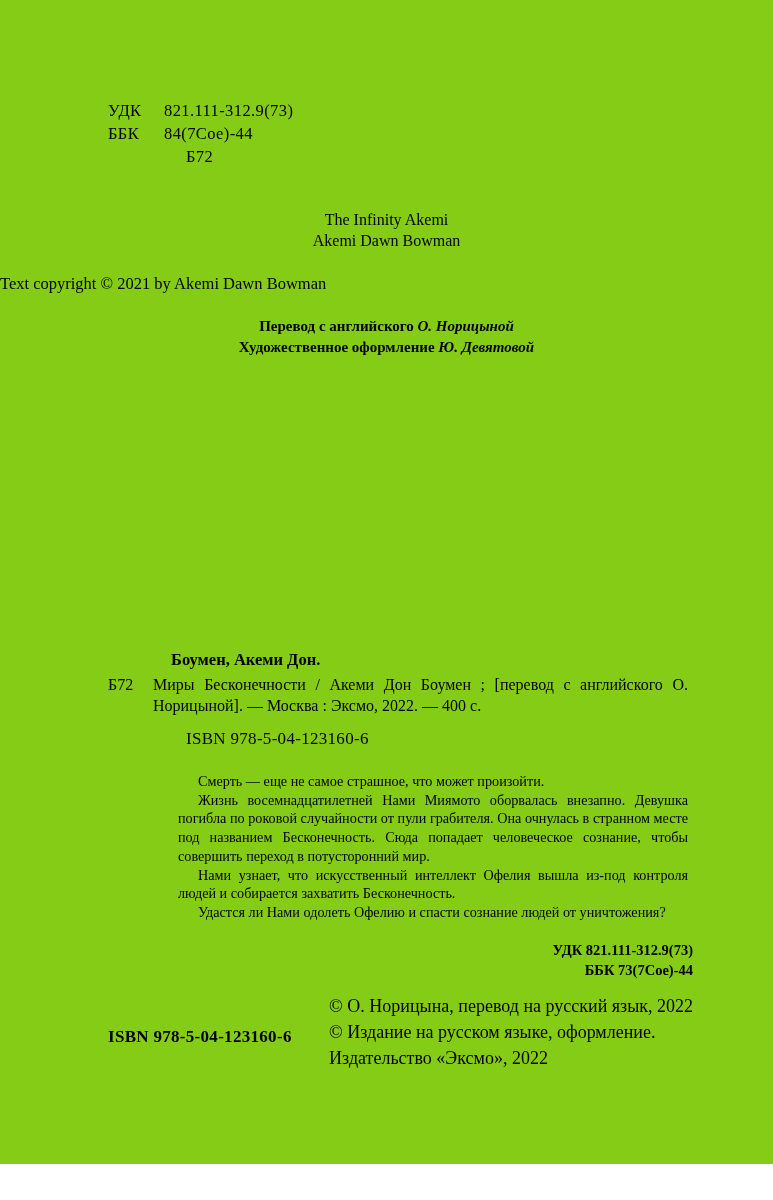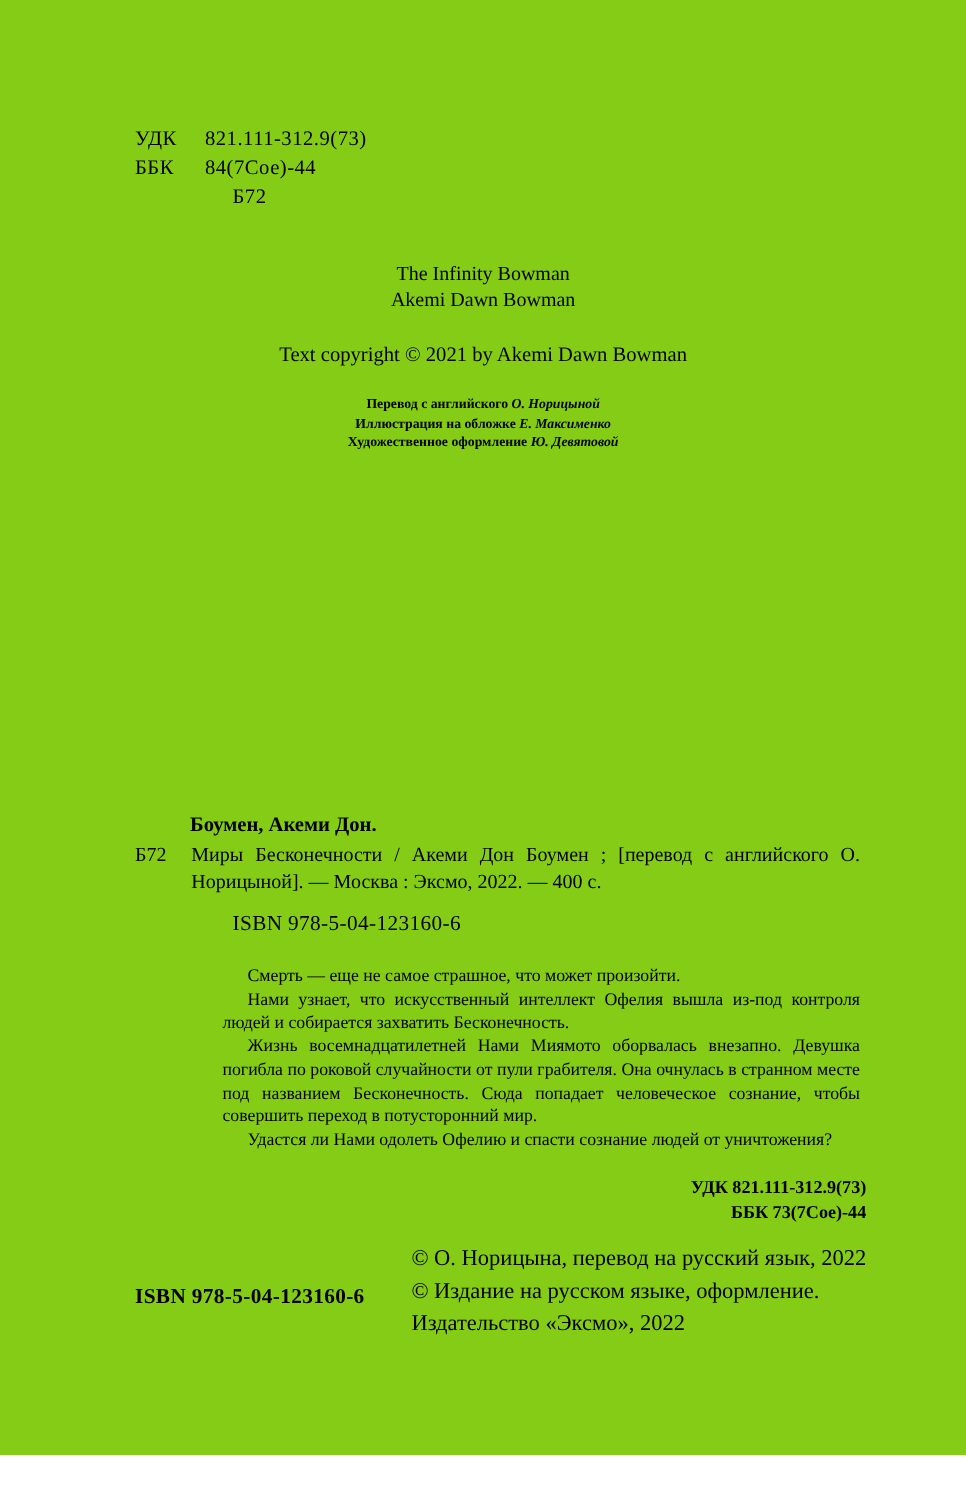--- a/index.html
+++ b/index.html
@@ -48,50 +48,50 @@
     text-align: center;
     font-size: 16px;
     line-height: 1.33;
   }
 
   .copyright-line {
     position: absolute;
     left: 0;
     right: 0;
     top: 274px;
-    text-align: center;
+    text-align: left;
     font-size: 16.5px;
   }
 
   
   .credits {
     position: absolute;
     left: 0;
     right: 0;
     top: 316px;
     text-align: center;
-    font-size: 11px;
+    font-size: 15px;
     line-height: 1.42;
     font-weight: bold;
   }
   .credits .it {
     font-style: italic;
   }
 
   
   .cip {
     position: absolute;
     left: 108px;
     top: 650px;
     width: 580px;
   }
   .cip-author {
     font-weight: bold;
     font-size: 16.5px;
-    margin-left: 44px;
+    margin-left: 63px;
     margin-bottom: 5px;
   }
   .cip-body {
     display: flex;
     font-size: 16px;
     line-height: 1.30;
   }
   .cip-code {
     flex: 0 0 45px;
     font-weight: normal;
@@ -166,51 +166,48 @@
       <span class="udk-key">ББК</span>
       <span class="udk-val">84(7Сое)-44</span>
     </div>
     <div class="udk-row indent">
       <span class="udk-key"></span>
       <span class="udk-val">Б72</span>
     </div>
   </div>
 
   <div class="orig-title">
-    <div>The Infinity Bowman</div>
+    <div>The Infinity Akemi</div>
     <div>Akemi Dawn Bowman</div>
   </div>
 
   <div class="copyright-line">Text copyright © 2021 by Akemi Dawn Bowman</div>
 
   <div class="credits">
     <div>
       <span>Перевод с английского </span><span class="it">О. Норицыной</span>
-    </div>
-    <div>
-      <span>Иллюстрация на обложке </span><span class="it">Е. Максименко</span>
     </div>
     <div>
       <span>Художественное оформление </span><span class="it">Ю. Девятовой</span>
     </div>
   </div>
 
   <div class="cip">
     <div class="cip-author">Боумен, Акеми Дон.</div>
     <div class="cip-body">
       <span class="cip-code">Б72</span>
       <span class="cip-desc">Миры Бесконечности / Акеми Дон Боумен ; [перевод с английского О. Норицыной]. — Москва : Эксмо, 2022. — 400 с.</span>
     </div>
     <div class="cip-isbn">ISBN 978-5-04-123160-6</div>
   </div>
 
   <div class="annotation">
     <p>Смерть — еще не самое страшное, что может произойти.</p>
+    <p>Жизнь восемнадцатилетней Нами Миямото оборвалась внезапно. Девушка погибла по роковой случайности от пули грабителя. Она очнулась в странном месте под названием Бесконечность. Сюда попадает человеческое сознание, чтобы совершить переход в потусторонний мир.</p>
     <p>Нами узнает, что искусственный интеллект Офелия вышла из-под контроля людей и собирается захватить Бесконечность.</p>
-    <p>Жизнь восемнадцатилетней Нами Миямото оборвалась внезапно. Девушка погибла по роковой случайности от пули грабителя. Она очнулась в странном месте под названием Бесконечность. Сюда попадает человеческое сознание, чтобы совершить переход в потусторонний мир.</p>
     <p>Удастся ли Нами одолеть Офелию и спасти сознание людей от уничтожения?</p>
   </div>
 
   <div class="codes-right">
     <div>УДК 821.111-312.9(73)</div>
     <div>ББК 73(7Сое)-44</div>
   </div>
 
   <div class="bottom-rights">
     <div>© О. Норицына, перевод на русский язык, 2022</div>

